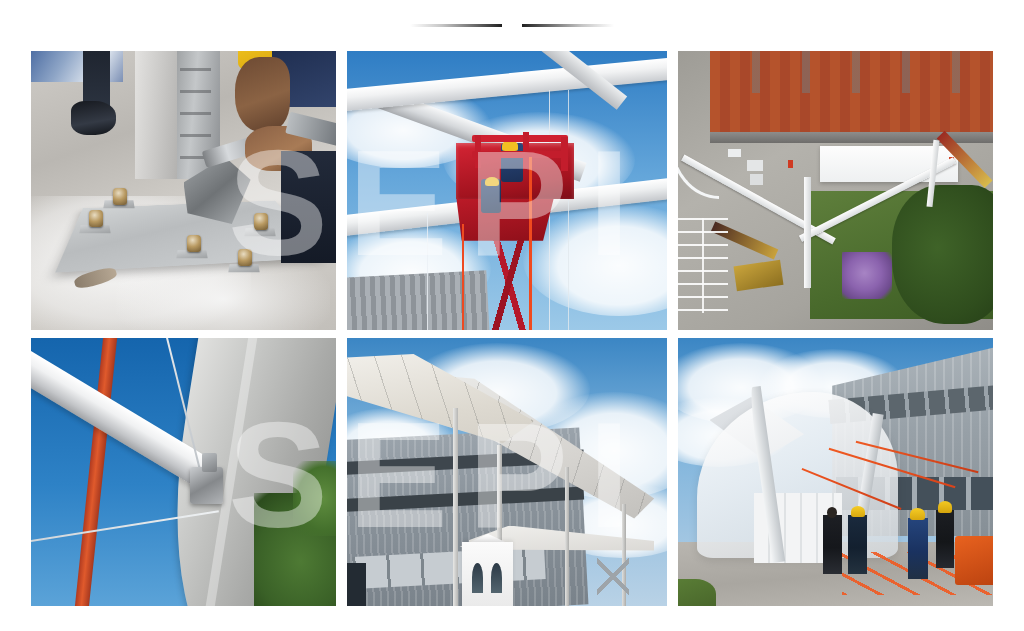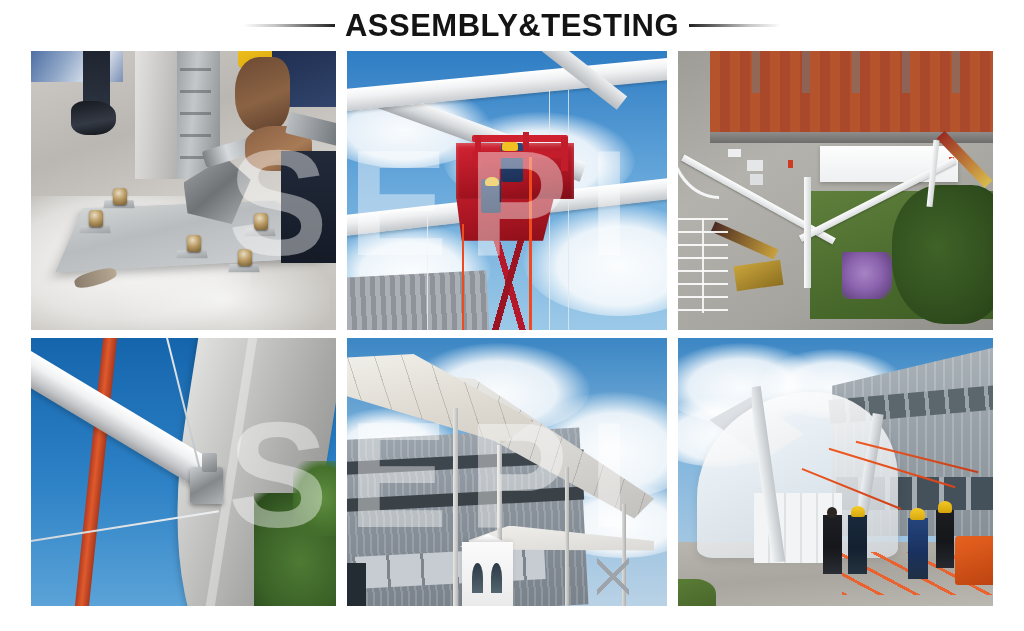--- a/index.html
+++ b/index.html
@@ -333,21 +333,20 @@
   .wm-row1 { left: 228px; top: 128px; }
   .wm-row2 { left: 228px; top: 400px; }
 </style>
 </head>
 <body>
 
 <div class="page">
 
   <div class="header">
     <span class="rule rule-left"></span>
-    <span class="page-title">ASSEMBLY&amp;TESTING</span>
     <span class="rule rule-right"></span>
   </div>
 
   <div class="grid">
 
     <div class="cell">
       <div class="photo">
         <div class="c1-ground"></div>
         <div class="c1-tarp"></div>
         <div class="c1-dust1"></div>

